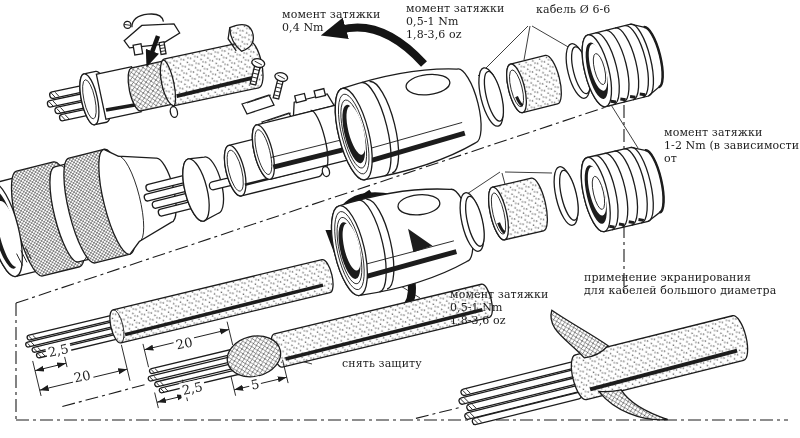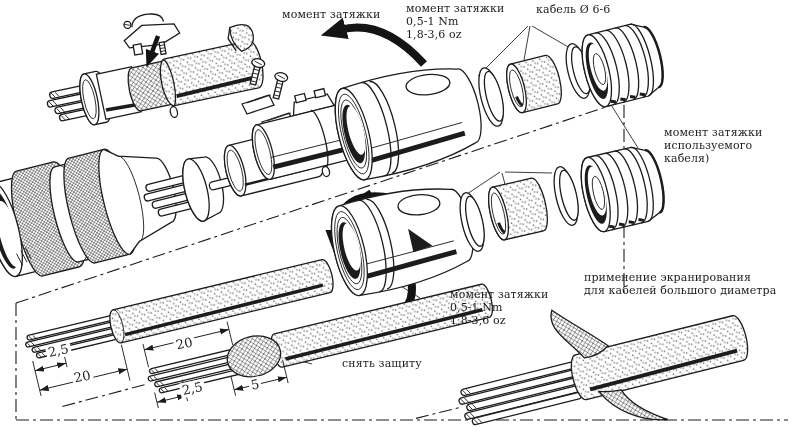--- a/index.html
+++ b/index.html
@@ -295,33 +295,34 @@
     <path class="lt" d="M-148,-16 l3,5 M-144,-16 l3,5 M-152,-8 l3,5 M-148,-8 l3,5 M-146,0 l3,5 M-142,0 l3,5 M-150,8 l3,5 M-146,8 l3,5 M-144,15 l3,5 M-140,15 l3,5"></path>
     <path d="M-30,-23 L132,-23 A8,23 0 0 1 132,23 L-30,23 A8,23 0 0 1 -30,-23 Z" class="stp"></path>
     <path d="M-24,14 L128,12" stroke="#1c1c1c" stroke-width="4" fill="none"></path>
     <path d="M-22,-18 C-34,-40 -52,-55 -42,-72 C-28,-56 -10,-40 4,-24 Q-8,-16 -22,-18 Z" class="brd"></path>
     <path d="M-16,18 C-6,40 18,58 44,62 C22,48 10,34 6,22 Q-4,22 -16,18 Z" class="brd"></path>
   </g>
 </svg>
 
 <div class="lbl" style="left:256px;top:8px">
   <div>момент затяжки</div>
+  <div>0,4 Nm</div>
 </div>
 
 <div class="lbl" style="left:380px;top:2px">
   <div>момент затяжки</div>
   <div>0,5-1 Nm</div>
   <div>1,8-3,6 oz</div>
 </div>
 
 <div class="lbl" style="left:510px;top:3px">кабель Ø 6-6</div>
 
 <div class="lbl" style="left:638px;top:126px">
   <div>момент затяжки</div>
-  <div>используемого кабеля)</div>
+  <div>1-2 Nm (в зависимости от</div>
 </div>
 
 
 <div class="lbl" style="left:424px;top:288px">
   <div>момент затяжки</div>
   <div>0,5-1 Nm</div>
   <div>1,8-3,6 oz</div>
 </div>
 
 <div class="lbl" style="left:558px;top:271px">

